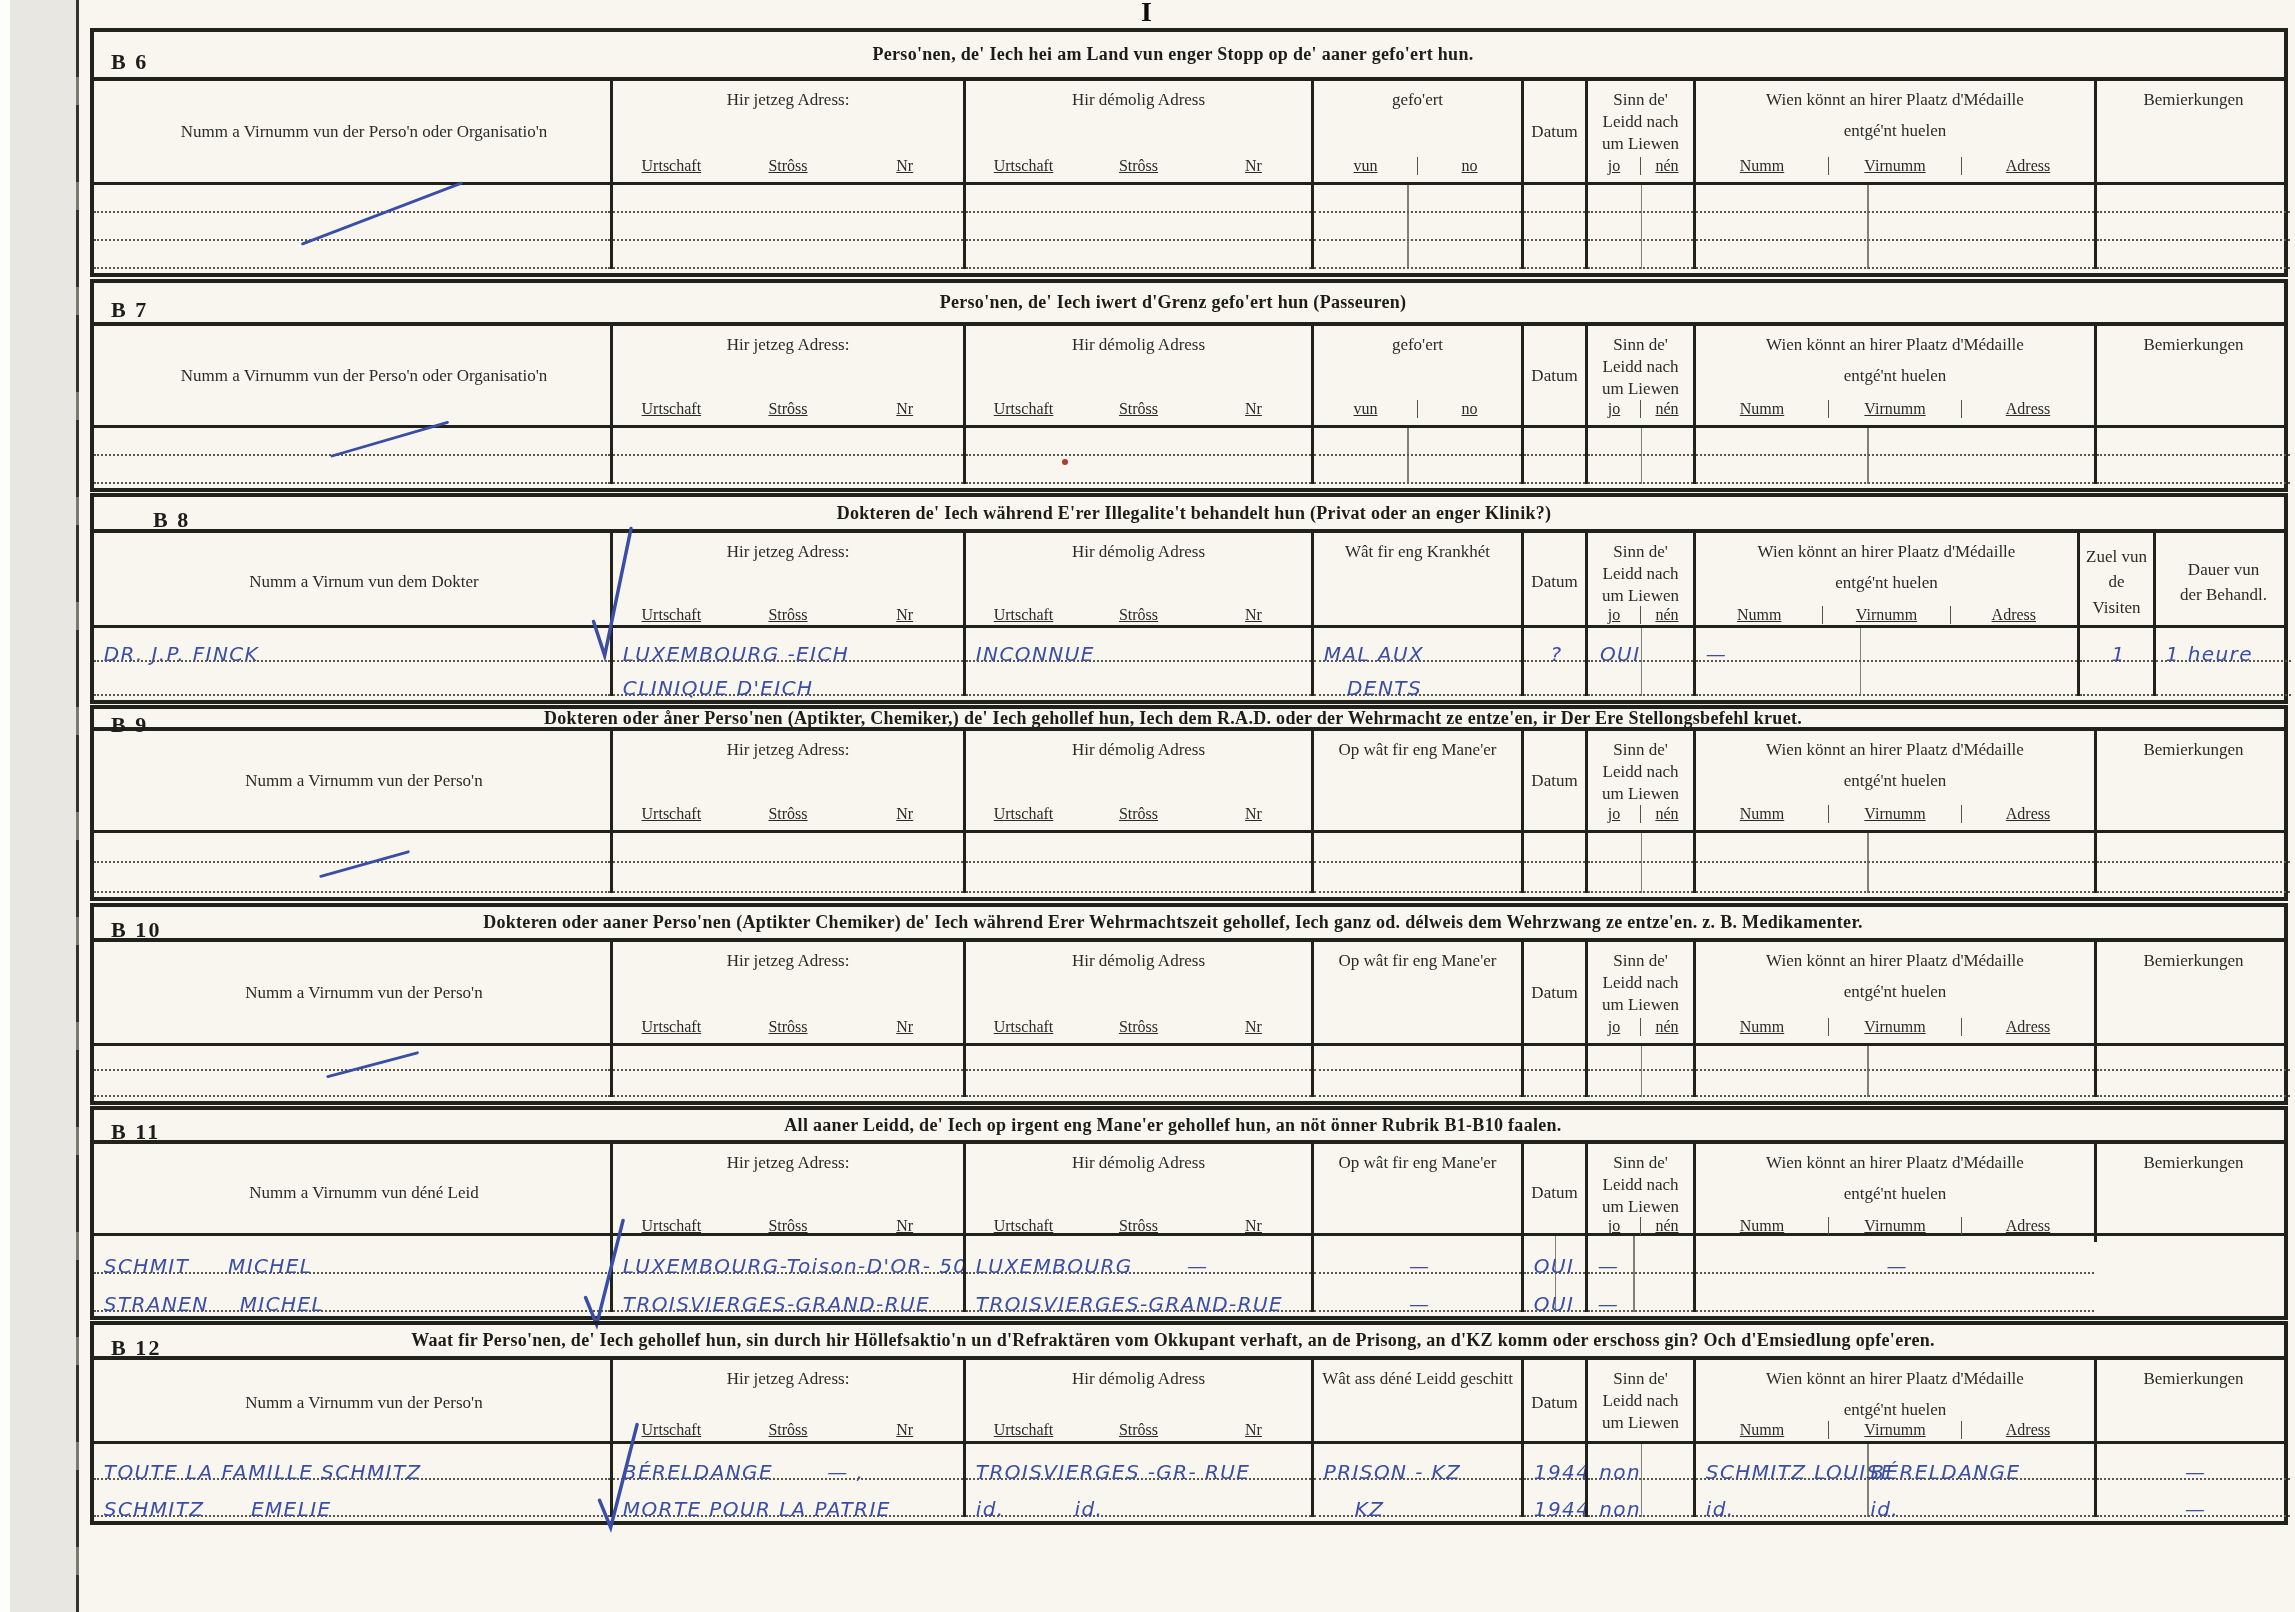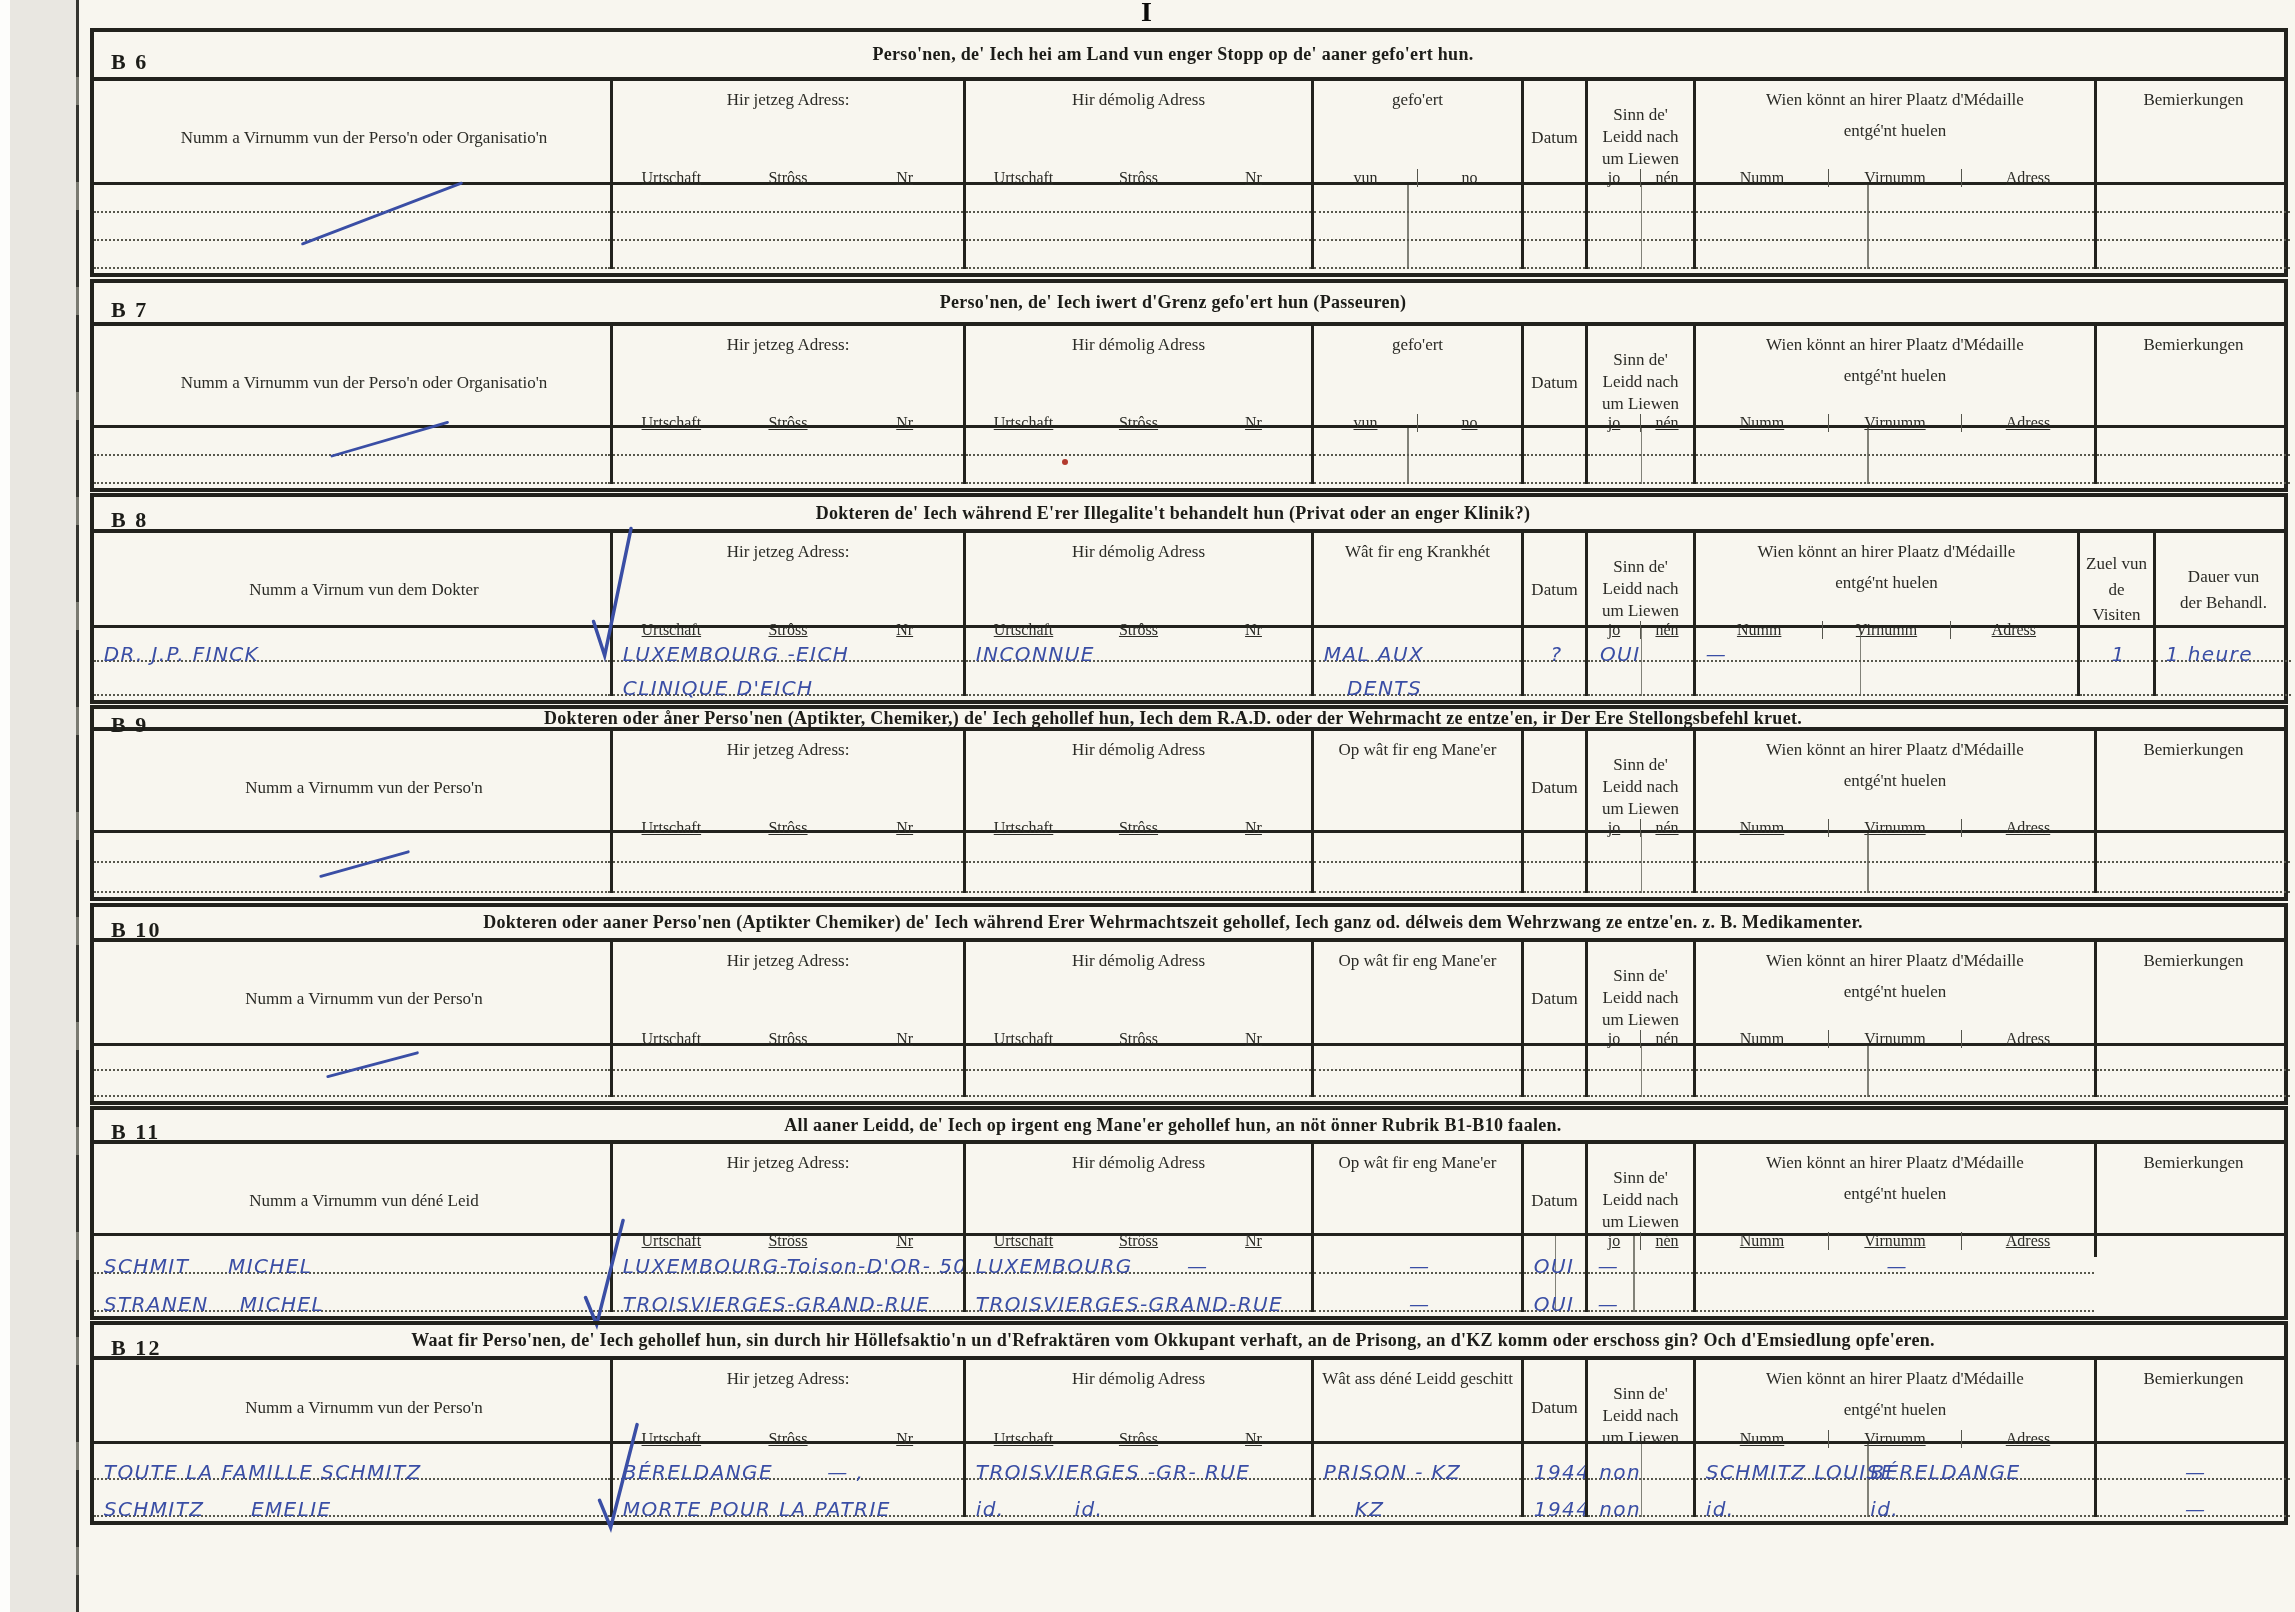--- a/index.html
+++ b/index.html
@@ -26,21 +26,21 @@
   .head{display:grid;border-bottom:3.5px solid var(--ln);box-sizing:border-box;}
   .hcell{border-left:3.5px solid var(--ln);box-sizing:border-box;display:flex;flex-direction:column;
     position:relative;font-size:17px;color:#2b2b26;}
   .hcell:first-child{border-left:none;}
   .hname{justify-content:center;align-items:center;text-align:center;padding:0 32px;margin-left:24px;}
   .hlabel{text-align:center;padding-top:8.4px;line-height:1.3;}
   .hcenter{justify-content:center;align-items:center;text-align:center;line-height:1.5;padding:0 2.8px;}
   .hsub{margin-top:auto;display:flex;padding-bottom:7px;font-size:16px;text-decoration:underline;}
   .hsub span{flex:1;text-align:center;}
   .hsub.div span + span{border-left:1.4px solid #55554c;}
-  .alive-lines{text-align:center;line-height:1.28;padding-top:23px;}
+  .alive-lines{text-align:center;line-height:1.28;padding-top:8px;}
 
   .rows{display:grid;flex:1;box-sizing:border-box;padding-bottom:4.2px;}
   .rcell{border-left:3.5px solid var(--ln);box-sizing:border-box;display:flex;flex-direction:column;position:relative;}
   .rcell:first-child{border-left:none;}
   .rline{flex:1;border-bottom:2.1px dotted #57574c;display:flex;align-items:flex-end;
     padding:0 5.6px 0 9.8px;box-sizing:border-box;overflow:visible;}
   .vdiv{position:absolute;top:0;bottom:0;width:1.4px;background:#5a5a50;opacity:.75;}
 
   .hw{font-family:"DejaVu Sans","Liberation Sans",sans-serif;font-style:italic;font-weight:500;
     color:var(--ink);font-size:20px;letter-spacing:1.4px;white-space:pre;line-height:1;
@@ -262,21 +262,21 @@
         <div class="rcell">
           <div class="rline"></div>
           <div class="rline"></div>
         </div>
       </div>
       <svg class="ink" width="2198" height="213" style="left: 0px; top: 0px;" viewBox="0 0 3140 304">
         <line x1="340" y1="247" x2="505" y2="199" stroke="#3a4ea5" stroke-width="4" stroke-linecap="round"></line>
       </svg>
     </section>
     <section class="sec" style="top: 493px; height: 211px;">
-      <div class="tband" style="height: 36px;">
+      <div class="tband" style="height: 36px; padding-left: 42px;">
         <span class="code">B 8</span>
         <span class="ttitle">Dokteren de' Iech während E'rer Illegalite't behandelt hun (Privat oder an enger Klinik?)</span>
       </div>
       <div class="head" style="grid-template-columns: 516px 353px 348px 210px 64px 108px 384px 76px 138px; height: 95px;">
         <div class="hcell hname">
           <span>Numm a Virnum vun dem Dokter</span>
         </div>
         <div class="hcell">
           <div class="hlabel">Hir jetzeg Adress:</div>
           <div class="hsub">

